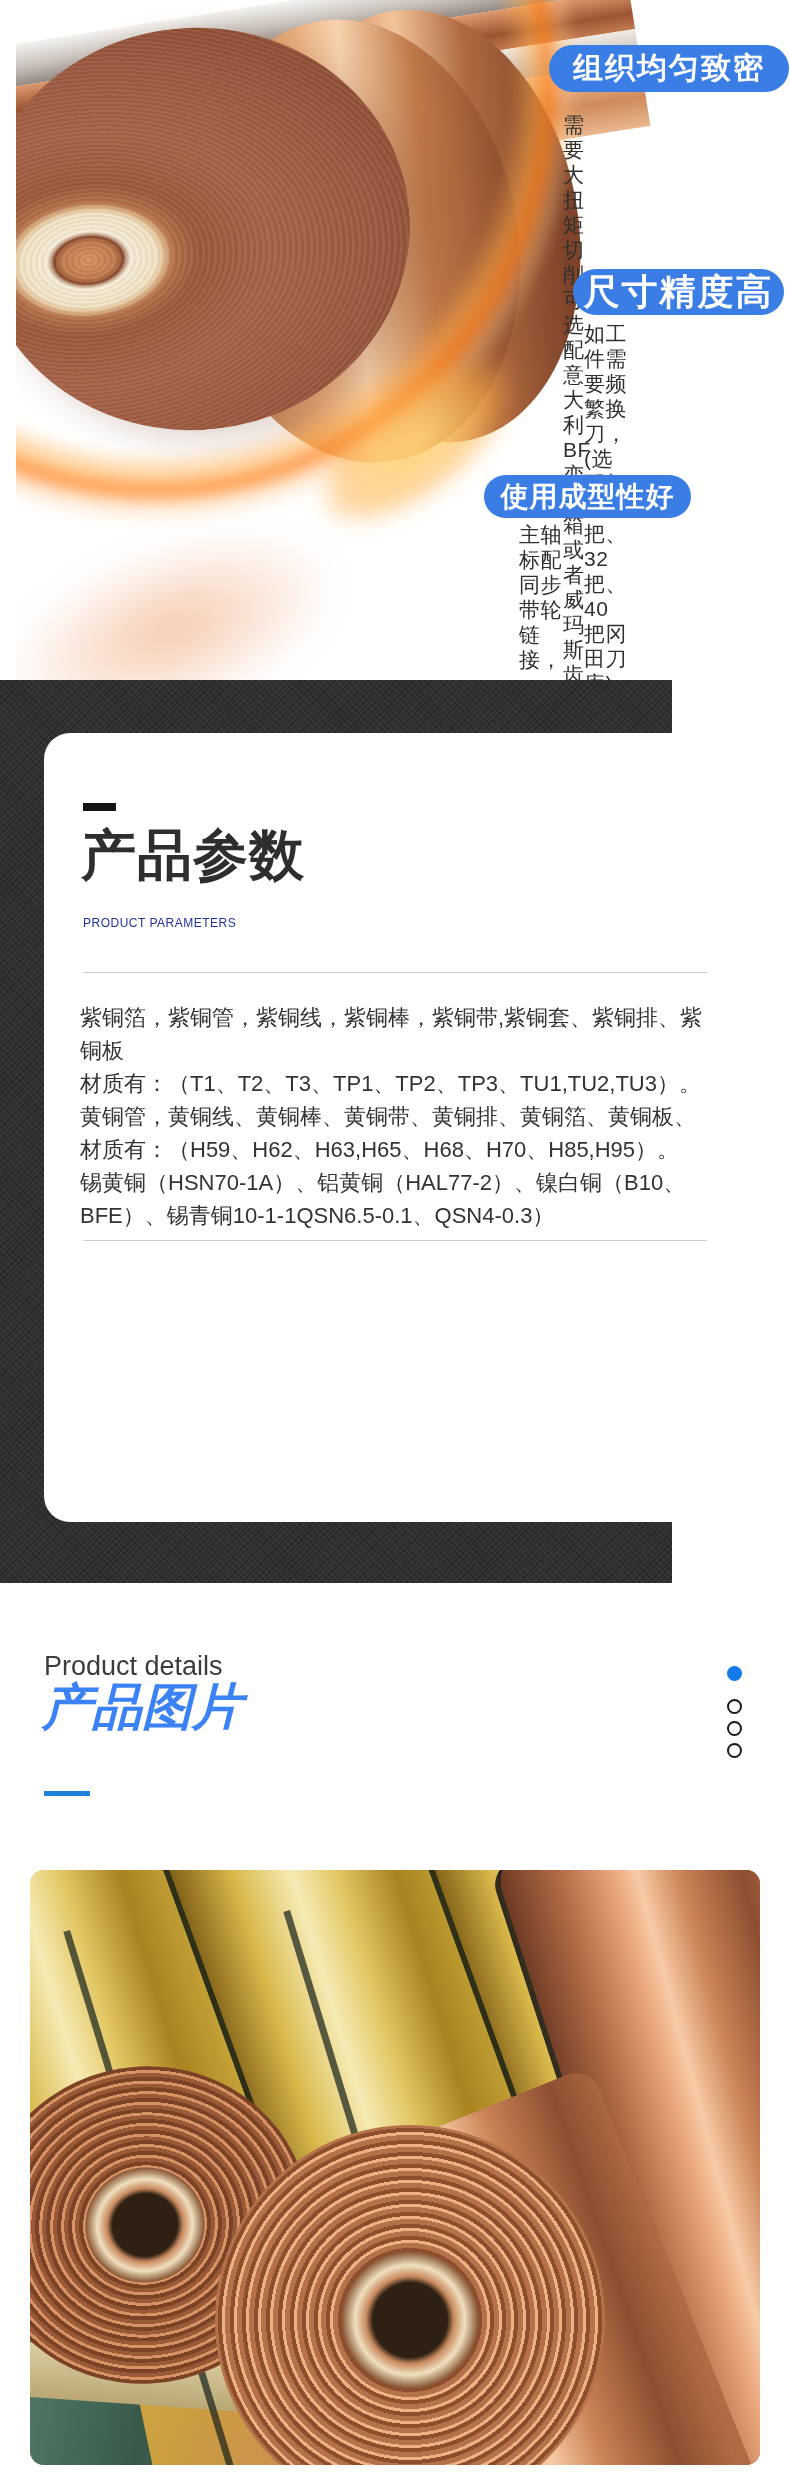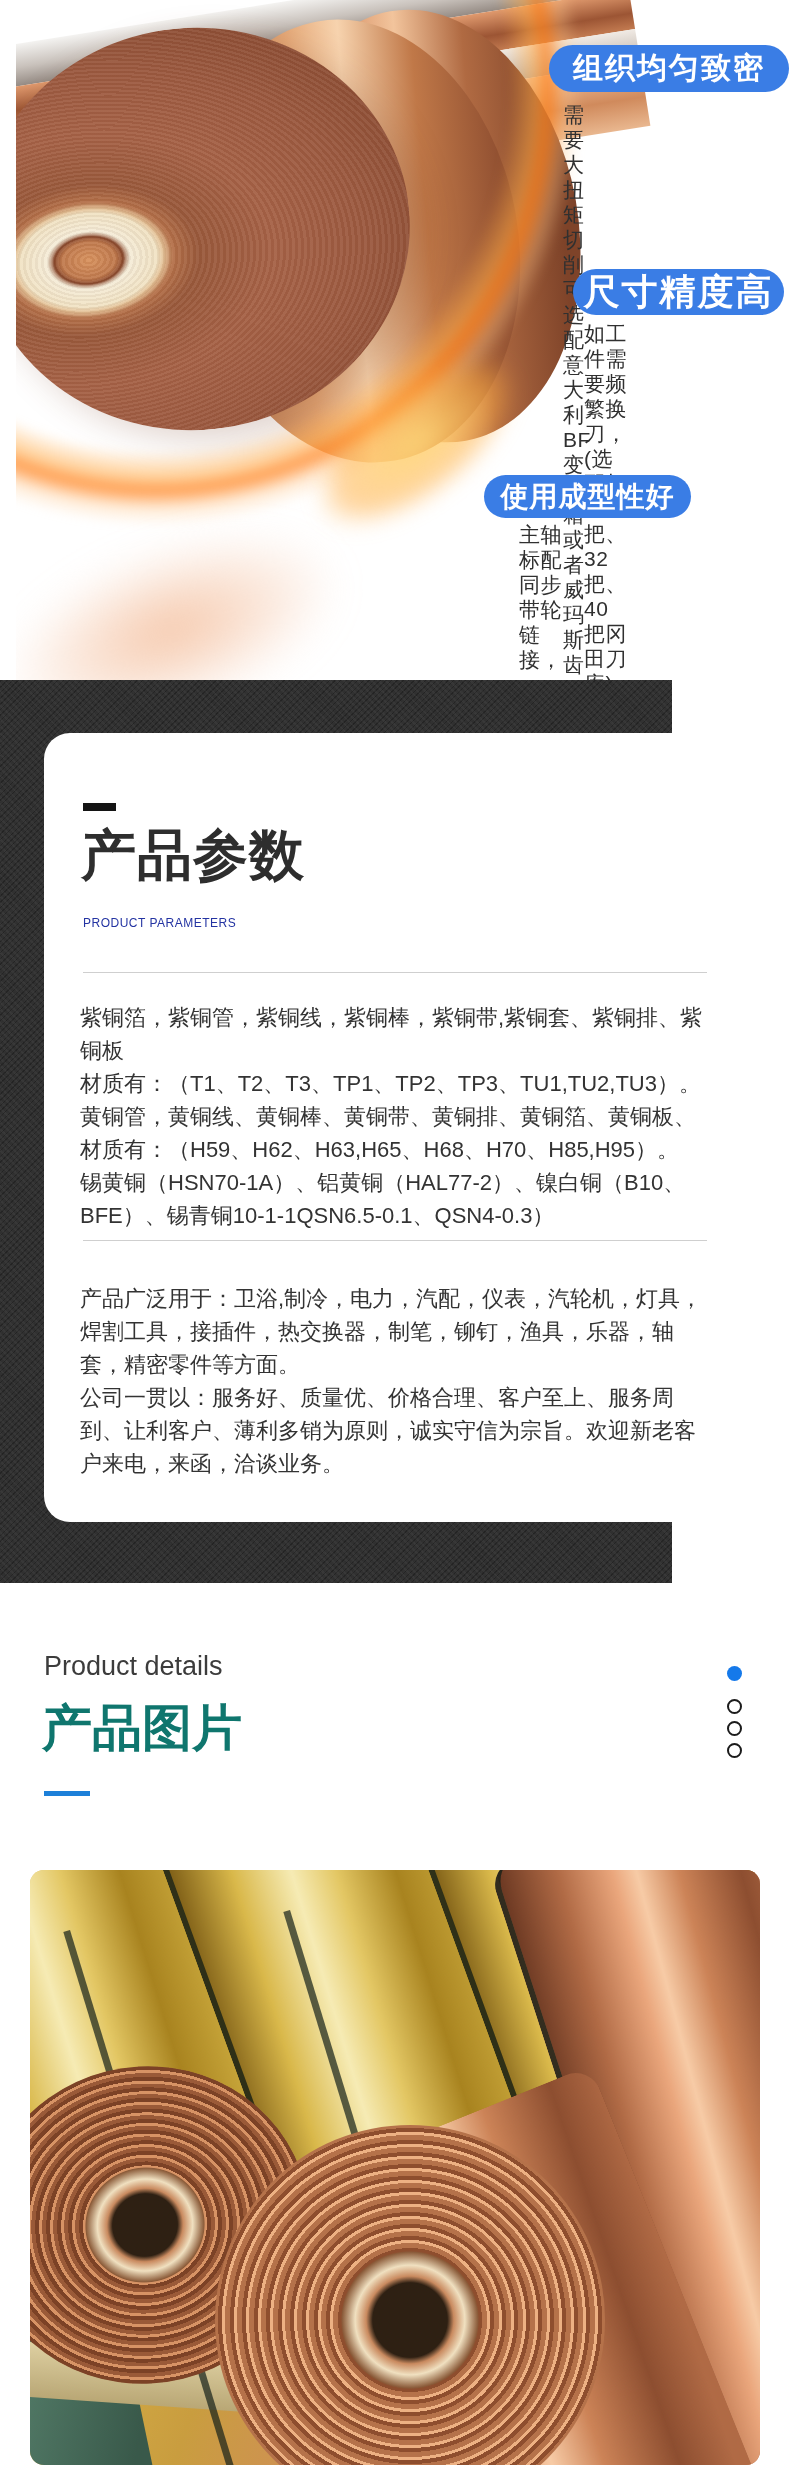--- a/index.html
+++ b/index.html
@@ -31,21 +31,21 @@
   .peach-glow{position:absolute;left:-80px;top:520px;width:470px;height:220px;transform:rotate(-20deg);z-index:6;filter:blur(18px);
     background:radial-gradient(closest-side, rgba(243,186,150,.8), transparent 75%);}
 
   .benefit{position:absolute;z-index:10;}
   .pill{display:flex;align-items:center;justify-content:center;color:#fff;font-weight:700;
         background:var(--badge-blue,#3a7de5);border-radius:26px;letter-spacing:2px;}
   .b0-pill{position:absolute;left:533px;top:45px;width:240px;height:47px;font-size:30px;}
   .b1-pill{position:absolute;left:557px;top:269px;width:211px;height:46px;font-size:36px;}
   .b2-pill{position:absolute;left:468px;top:475px;width:207px;height:43px;font-size:28px;letter-spacing:1px;}
   .benefit-lines{position:absolute;color:#303030;font-size:21px;line-height:25px;letter-spacing:.5px;}
-  .b0-lines{left:547px;top:102px;}
+  .b0-lines{left:547px;top:112px;}
   .b1-lines{left:568px;top:321px;}
   .b2-lines{left:503px;top:522px;}
 
   
   .params-section{position:absolute;left:0;top:680px;width:672px;height:903px;
     background-color:var(--dark-background,#2c2c2c);
     background-image:
       repeating-linear-gradient(45deg, rgba(255,255,255,.035) 0 2px, transparent 2px 5px),
       repeating-linear-gradient(-45deg, rgba(0,0,0,.28) 0 1px, transparent 1px 4px);}
   .noise-overlay{position:absolute;inset:0;width:100%;height:100%;opacity:.5;pointer-events:none;}
@@ -55,21 +55,21 @@
   .param-sub{position:absolute;left:39px;top:183px;font-size:12px;font-weight:500;letter-spacing:.5px;color:var(--subtitle-navy,#2333a2);}
   .card-divider{position:absolute;left:39px;width:624px;height:1px;background:#cfcfcf;}
   .div1{top:239px;} .div2{top:507px;}
   .body-text{position:absolute;left:36px;width:630px;font-size:22px;line-height:33px;color:var(--body-text,#333333);}
   .materials{top:268px;}
   .usage{top:549px;}
 
   
   .details-section{position:absolute;left:0;top:1583px;width:790px;height:666px;background:#fff;}
   .eyebrow{position:absolute;left:44px;top:68px;font-size:27px;color:#3c3c3c;}
-  .details-title{position:absolute;left:42px;top:117px;margin:0;font-size:50px;line-height:56px;font-weight:800;color:#0f766e;}
+  .details-title{position:absolute;left:42px;top:96px;margin:0;font-size:50px;line-height:56px;font-weight:800;color:#3b82f6;font-style:italic;}
   .blue-dash{position:absolute;left:44px;top:208px;width:46px;height:5px;background:var(--underline-blue,#1d80d9);}
   .dots{position:absolute;left:727px;top:83px;display:flex;flex-direction:column;align-items:center;}
   .dot{width:15px;height:15px;border-radius:50%;box-sizing:border-box;border:2px solid #1b1b1b;background:#fff;margin-bottom:7px;}
   .dot.active{border:none;background:var(--active-dot-blue,#1579ea);margin-bottom:18px;}
 
   
   .photo{position:absolute;left:30px;top:287px;width:730px;height:595px;border-radius:14px;overflow:hidden;
     background:linear-gradient(110deg,#e3c977 0%,#d3ab45 25%,#c99d3f 38%,#cf9055 52%,#c57c50 70%,#b06843 100%);}
   .ph{position:absolute;}
   .ph-green{left:0;bottom:0;width:170px;height:280px;z-index:1;
@@ -155,24 +155,20 @@
       <div class="param-sub">PRODUCT PARAMETERS</div>
       <div class="card-divider div1"></div>
       <div class="body-text materials">
         <div>紫铜箔，紫铜管，紫铜线，紫铜棒，紫铜带,紫铜套、紫铜排、紫铜板</div>
         <div>材质有：（T1、T2、T3、TP1、TP2、TP3、TU1,TU2,TU3）。</div>
         <div>黄铜管，黄铜线、黄铜棒、黄铜带、黄铜排、黄铜箔、黄铜板、</div>
         <div>材质有：（H59、H62、H63,H65、H68、H70、H85,H95）。</div>
         <div>锡黄铜（HSN70-1A）、铝黄铜（HAL77-2）、镍白铜（B10、BFE）、锡青铜10-1-1QSN6.5-0.1、QSN4-0.3）</div>
       </div>
       <div class="card-divider div2"></div>
-      <div class="body-text usage">
-        <div>产品广泛用于：卫浴,制冷，电力，汽配，仪表，汽轮机，灯具，焊割工具，接插件，热交换器，制笔，铆钉，渔具，乐器，轴套，精密零件等方面。</div>
-        <div>公司一贯以：服务好、质量优、价格合理、客户至上、服务周到、让利客户、薄利多销为原则，诚实守信为宗旨。欢迎新老客户来电，来函，洽谈业务。</div>
-      </div>
     </div>
   </section>
 
   <section class="details-section">
     <div class="eyebrow">Product details</div>
     <h2 class="details-title">产品图片</h2>
     <div class="blue-dash"></div>
     <div class="dots">
         <span class="dot active"></span>
         <span class="dot"></span>

